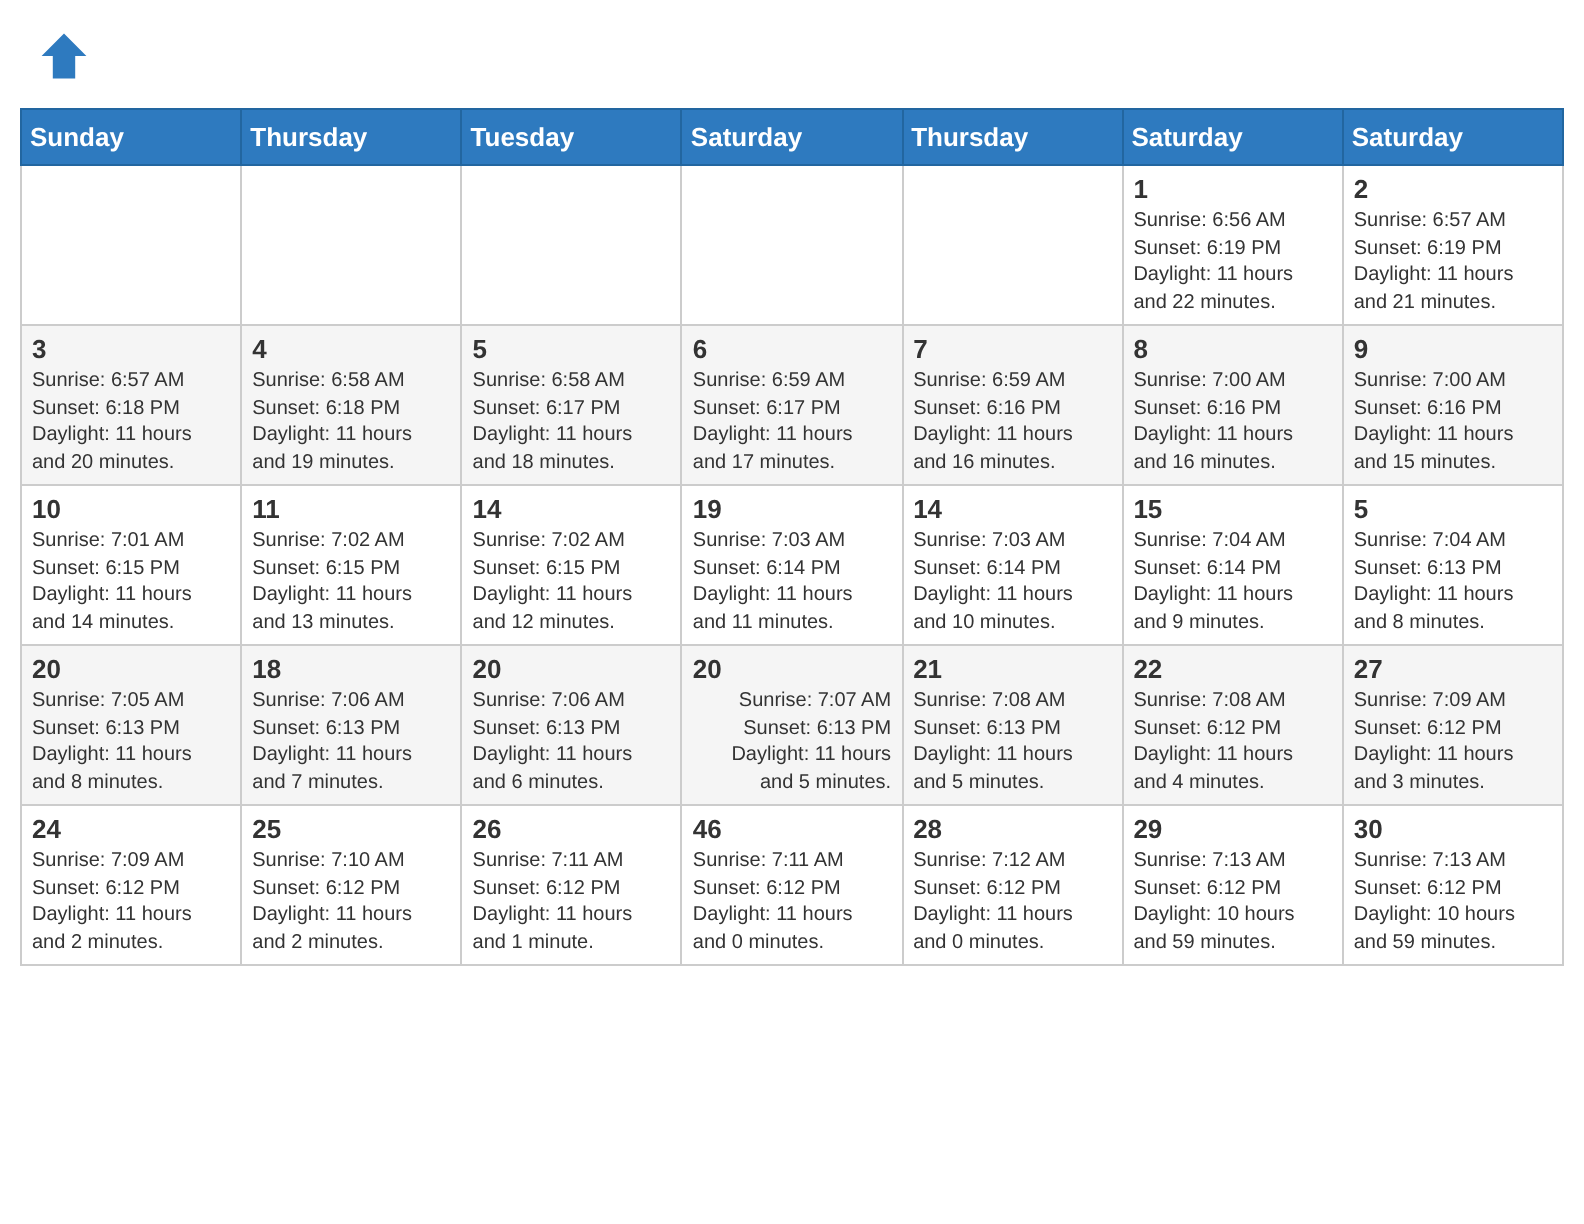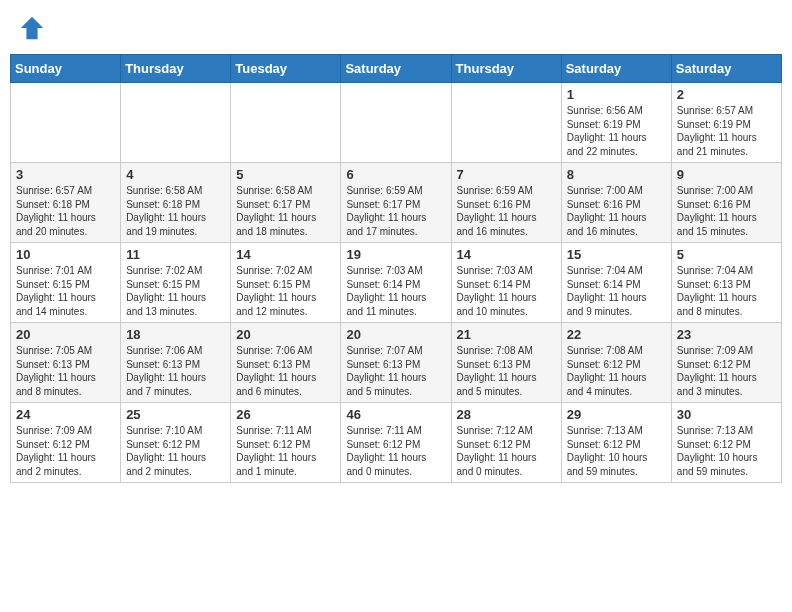--- a/index.html
+++ b/index.html
@@ -251,38 +251,38 @@
 Daylight: 11 hours and 7 minutes.</div>
         </td>
         <td>
           <span class="day-number">20</span>
           <div class="day-info" style="white-space: pre-line;">Sunrise: 7:06 AM
 Sunset: 6:13 PM
 Daylight: 11 hours and 6 minutes.</div>
         </td>
         <td>
           <span class="day-number">20</span>
-          <div class="day-info" style="white-space: pre-line;">Sunrise: 7:07 AM
+          <div class="day-info" style="white-space: pre-line; text-align: right;">Sunrise: 7:07 AM
 Sunset: 6:13 PM
 Daylight: 11 hours and 5 minutes.</div>
         </td>
         <td>
           <span class="day-number">21</span>
           <div class="day-info" style="white-space: pre-line;">Sunrise: 7:08 AM
 Sunset: 6:13 PM
 Daylight: 11 hours and 5 minutes.</div>
         </td>
         <td>
           <span class="day-number">22</span>
           <div class="day-info" style="white-space: pre-line;">Sunrise: 7:08 AM
 Sunset: 6:12 PM
 Daylight: 11 hours and 4 minutes.</div>
         </td>
         <td>
-          <span class="day-number">23</span>
+          <span class="day-number">27</span>
           <div class="day-info" style="white-space: pre-line;">Sunrise: 7:09 AM
 Sunset: 6:12 PM
 Daylight: 11 hours and 3 minutes.</div>
         </td>
       </tr>
       <tr>
         <td>
           <span class="day-number">24</span>
           <div class="day-info" style="white-space: pre-line;">Sunrise: 7:09 AM
 Sunset: 6:12 PM

